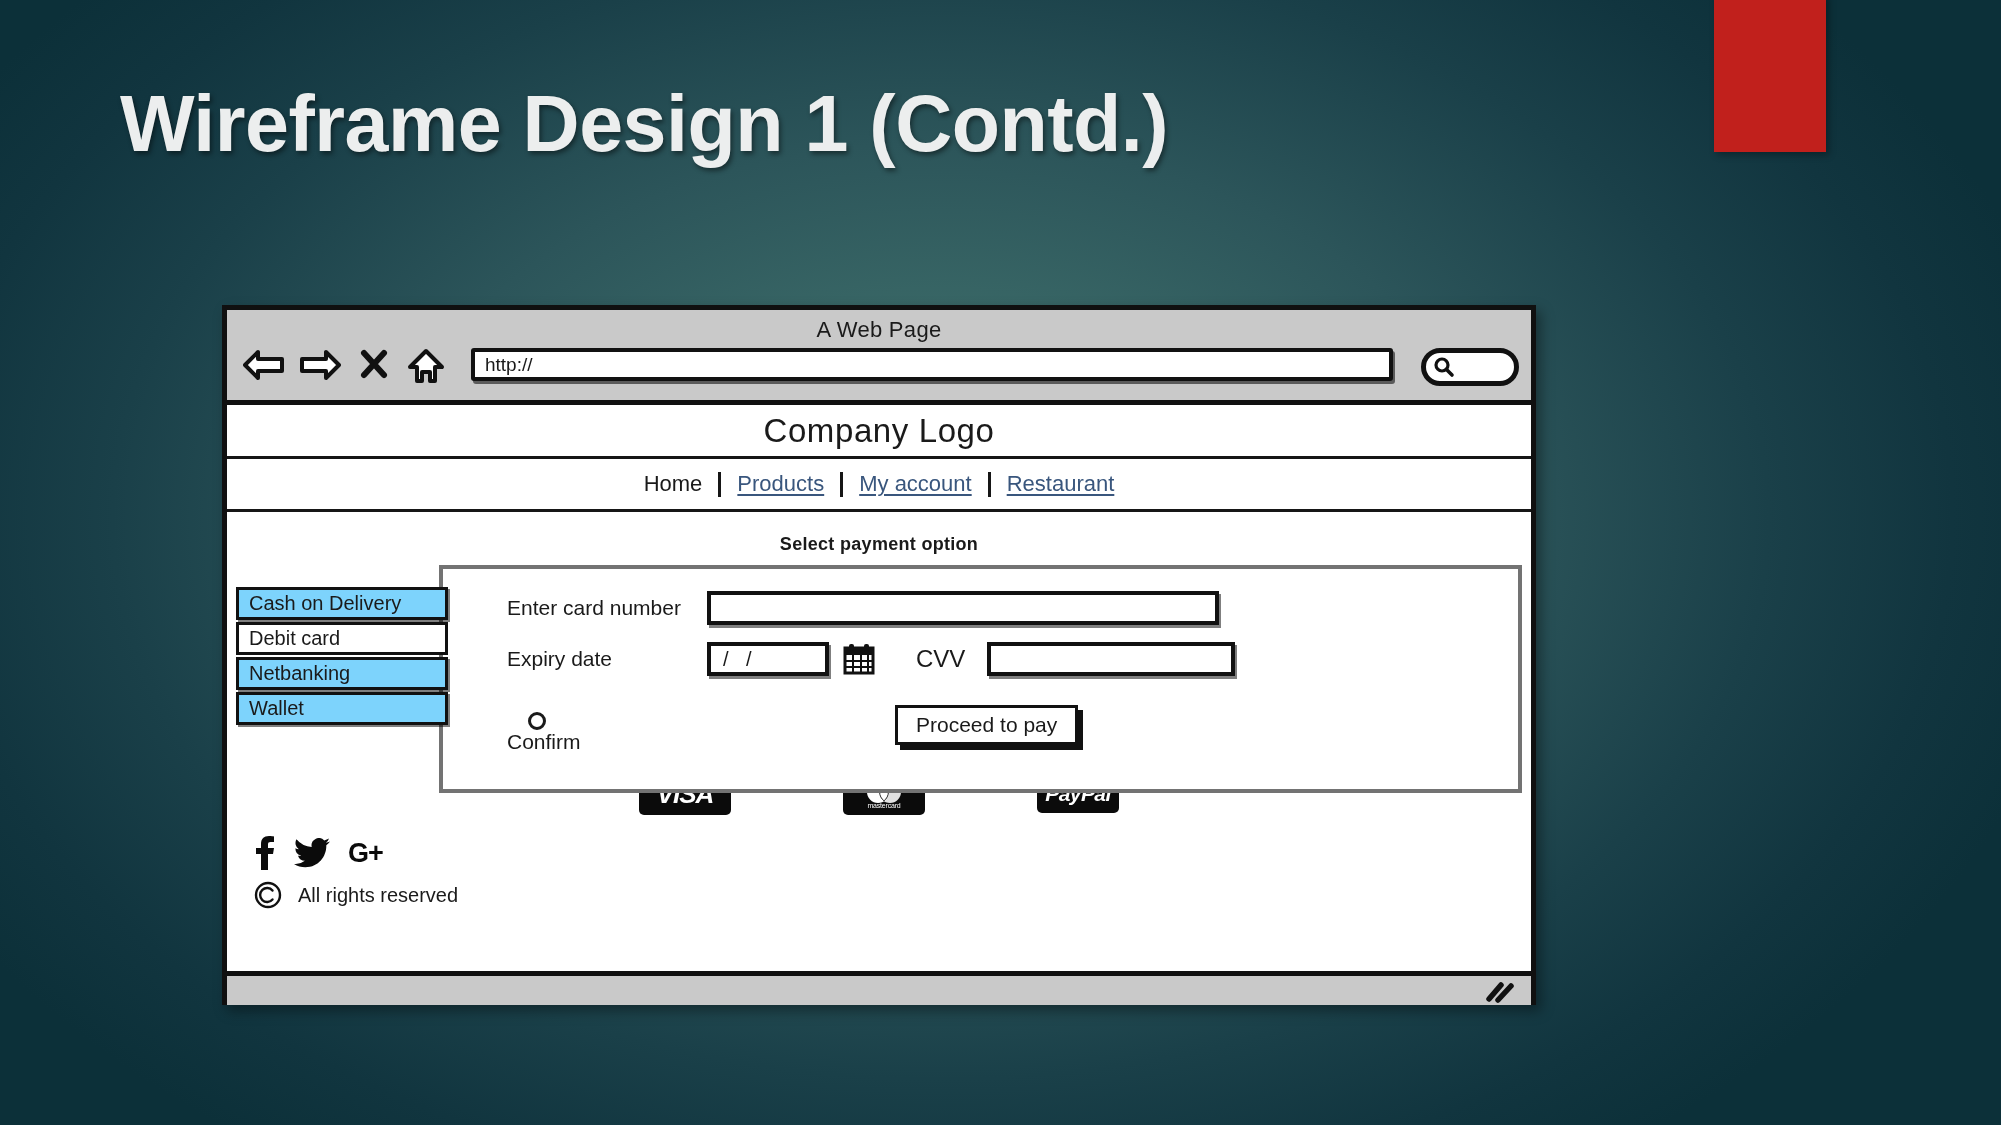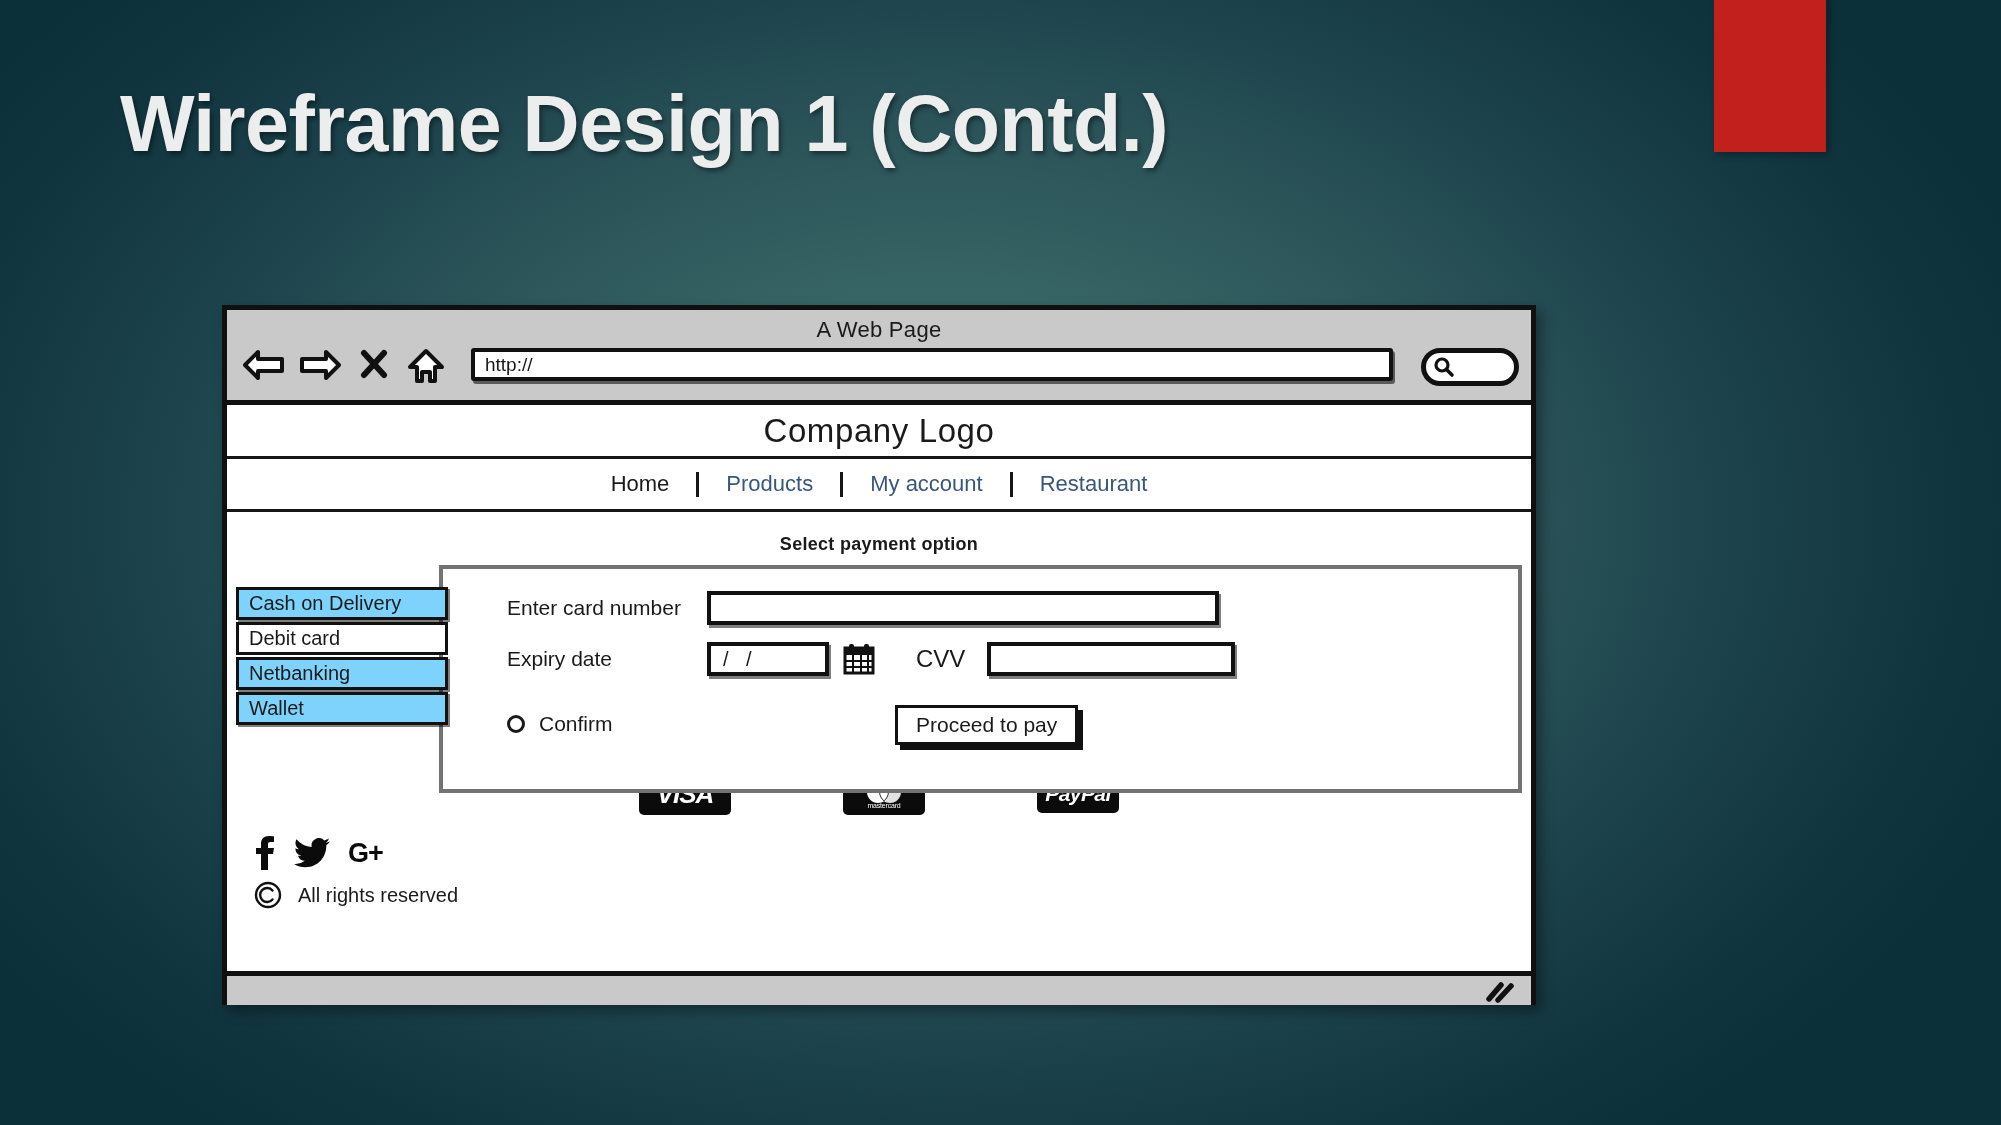--- a/index.html
+++ b/index.html
@@ -140,27 +140,28 @@
     color: #1a1a1a;
     letter-spacing: 0.6px;
     border-bottom: 3px solid #161616;
   }
 
   #main-nav {
     height: 53px;
     display: flex;
     align-items: center;
     justify-content: center;
-    gap: 11px;
+    gap: 0;
     border-bottom: 3px solid #161616;
     font-size: 22px;
   }
   .nav-item { color: #1a1a1a; padding: 0 16px; white-space: nowrap; }
   .nav-item.link {
     color: #39567d;
+    text-decoration: underline;
     text-underline-offset: 3px;
   }
   .nav-sep {
     width: 3px; height: 25px; background: #161616;
   }
 
   #section-heading {
     text-align: center;
     font-size: 18px;
     color: #1a1a1a;
@@ -201,21 +202,21 @@
     height: 228px;
     background: #fff;
     border: 4px solid #737373;
     z-index: 2;
   }
 
   .form-row { position: absolute; display: flex; align-items: center; }
 
   #row-card   { left: 64px; top: 22px;  }
   #row-expiry { left: 64px; top: 73px;  }
-  #row-confirm{ left: 64px; top: 143px; }
+  #row-confirm{ left: 64px; top: 143px; flex-direction: column; }
 
   .field-label {
     font-size: 21px;
     color: #1a1a1a;
     width: 200px;
     flex: none;
   }
 
   .wf-input {
     border: 4px solid #111;

